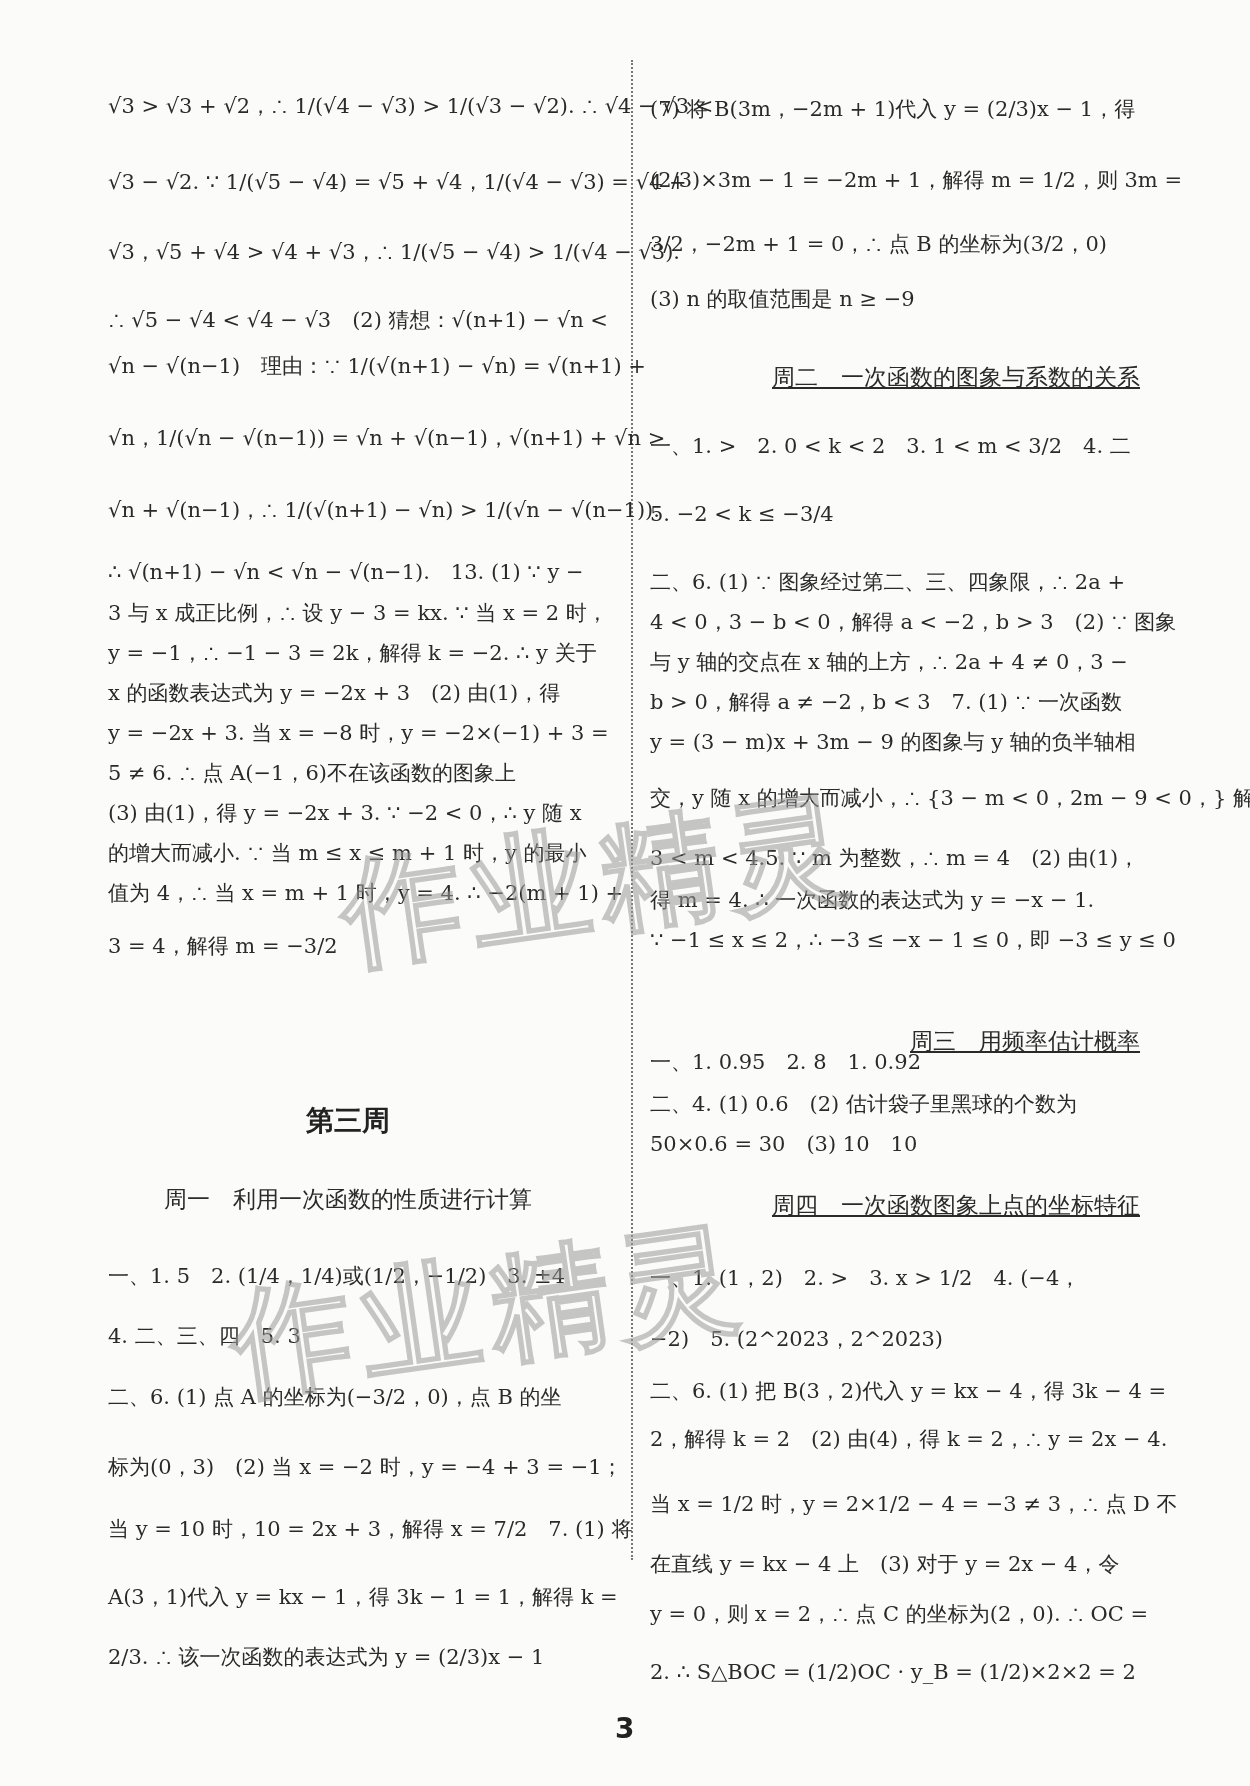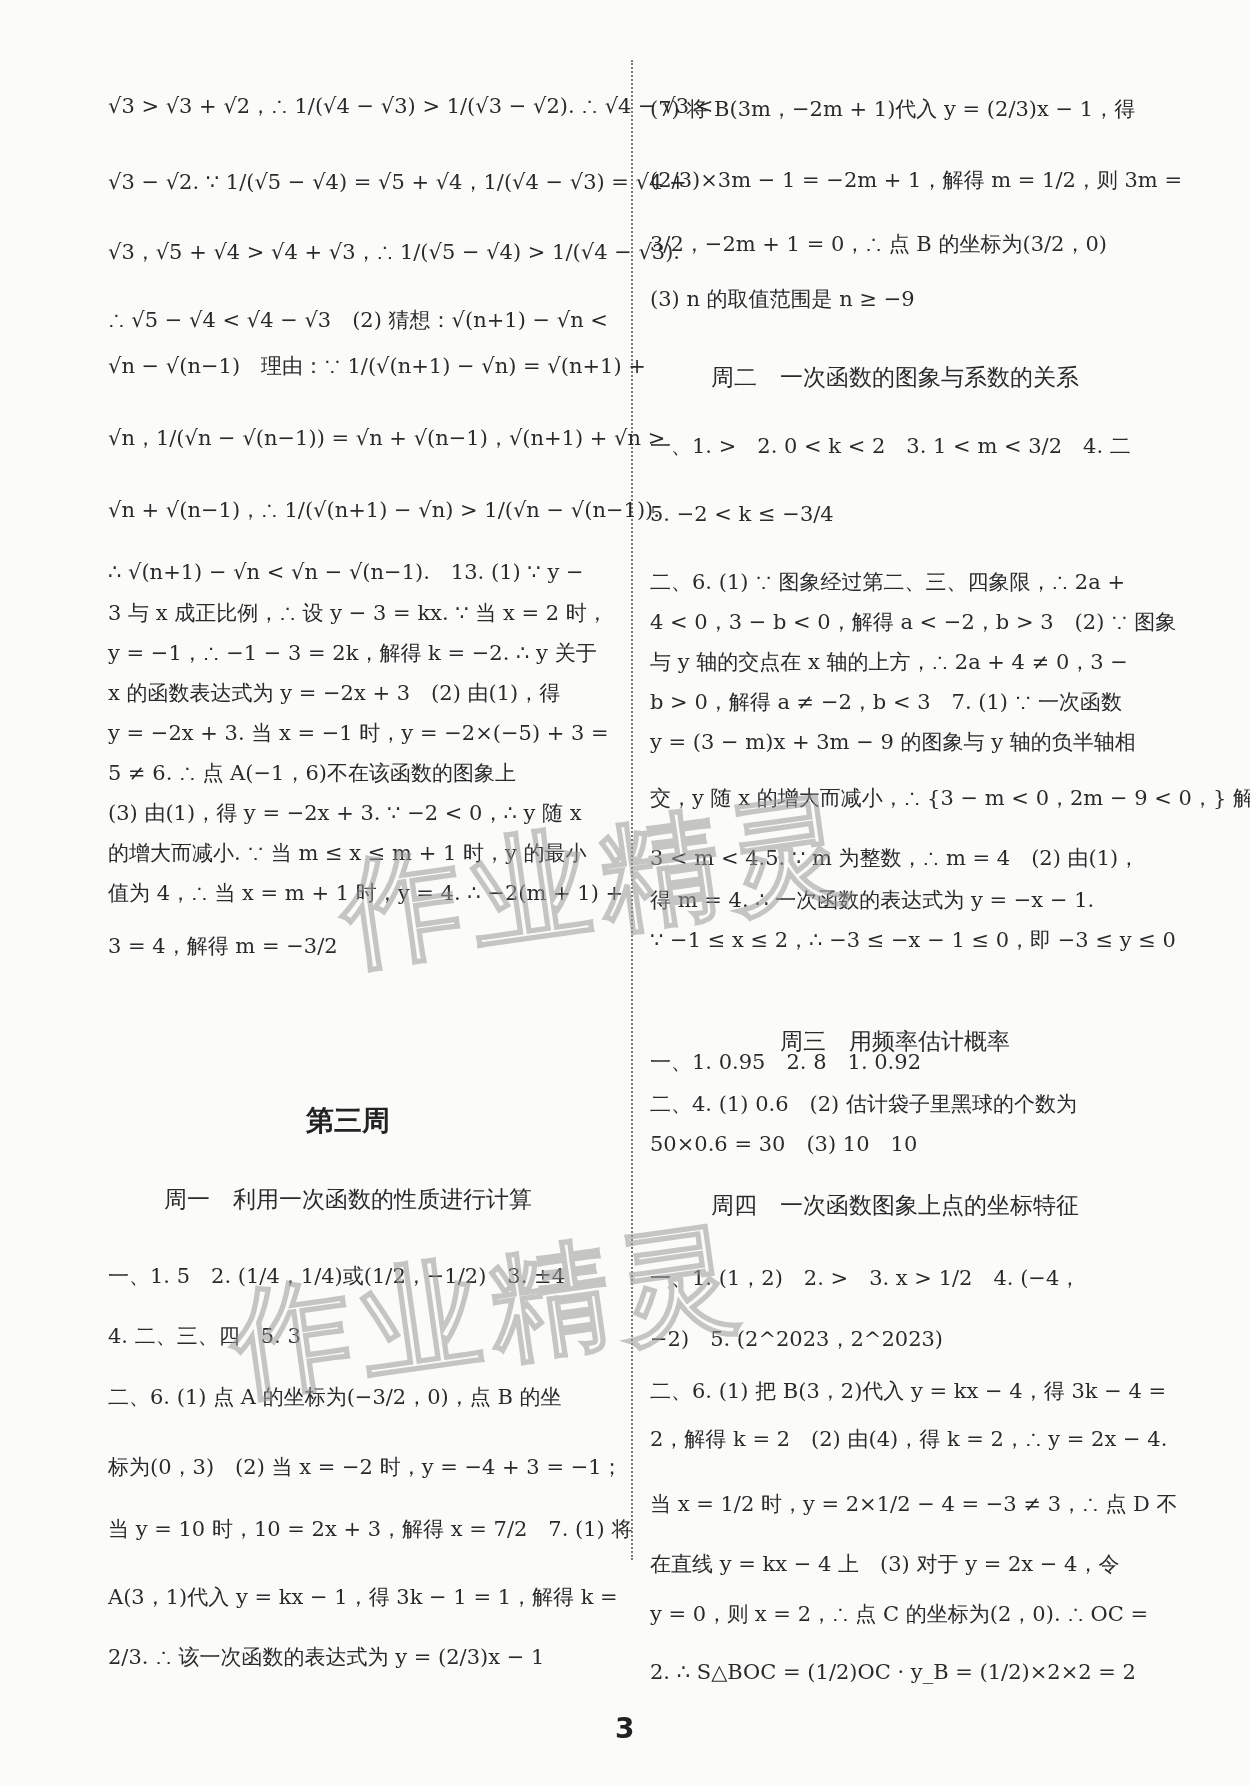--- a/index.html
+++ b/index.html
@@ -5,21 +5,21 @@
   html,body{margin:0;padding:0;}
   body{width:1250px;height:1786px;background:#fbfbfa;position:relative;overflow:hidden;
        font-family:"DejaVu Serif","Liberation Serif",serif;color:#2a2a2a;}
   .col{position:absolute;top:80px;}
   .col-left{left:108px;width:500px;}
   .col-right{left:650px;width:500px;}
   .divider{position:absolute;left:631px;top:60px;height:1500px;border-left:2px dotted #777;}
   .line{position:absolute;left:0;white-space:nowrap;font-size:21px;line-height:28px;}
   .h-week{position:absolute;left:0;width:480px;text-align:center;font-family:"DejaVu Sans","Liberation Sans",sans-serif;font-weight:bold;font-size:28px;color:#222;}
   .h-day{position:absolute;left:0;width:480px;text-align:center;font-family:"DejaVu Sans","Liberation Sans",sans-serif;font-size:23px;color:#2a2a2a;}
-  .h-day-r{position:absolute;left:0;width:490px;text-align:center;font-family:"DejaVu Sans","Liberation Sans",sans-serif;font-size:23px;color:#2a2a2a;}
+  .h-day-r{position:absolute;left:0;width:490px;text-align:right;font-family:"DejaVu Sans","Liberation Sans",sans-serif;font-size:23px;color:#2a2a2a;text-decoration:underline;}
   .page-num{position:absolute;left:615px;top:1712px;font-family:"DejaVu Sans","Liberation Sans",sans-serif;font-weight:bold;font-size:28px;color:#222;}
   .watermark{position:absolute;font-family:"DejaVu Sans","Liberation Sans",sans-serif;font-weight:bold;font-size:120px;color:transparent;-webkit-text-stroke:1.5px #999;opacity:.55;transform:rotate(-8deg);letter-spacing:10px;}
 </style>
 </head>
 <body>
 
 <div>
 
   <div class="divider"></div>
 
@@ -28,21 +28,21 @@
     <div class="line" style="top:88px">√3 − √2. ∵ 1/(√5 − √4) = √5 + √4，1/(√4 − √3) = √4 +</div>
     <div class="line" style="top:158px">√3，√5 + √4 &gt; √4 + √3，∴ 1/(√5 − √4) &gt; 1/(√4 − √3).</div>
     <div class="line" style="top:226px">∴ √5 − √4 &lt; √4 − √3　(2) 猜想：√(n+1) − √n &lt;</div>
     <div class="line" style="top:272px">√n − √(n−1)　理由：∵ 1/(√(n+1) − √n) = √(n+1) +</div>
     <div class="line" style="top:344px">√n，1/(√n − √(n−1)) = √n + √(n−1)，√(n+1) + √n &gt;</div>
     <div class="line" style="top:416px">√n + √(n−1)，∴ 1/(√(n+1) − √n) &gt; 1/(√n − √(n−1)).</div>
     <div class="line" style="top:478px">∴ √(n+1) − √n &lt; √n − √(n−1).　13. (1) ∵ y −</div>
     <div class="line" style="top:519px">3 与 x 成正比例，∴ 设 y − 3 = kx. ∵ 当 x = 2 时，</div>
     <div class="line" style="top:559px">y = −1，∴ −1 − 3 = 2k，解得 k = −2. ∴ y 关于</div>
     <div class="line" style="top:599px">x 的函数表达式为 y = −2x + 3　(2) 由(1)，得</div>
-    <div class="line" style="top:639px">y = −2x + 3. 当 x = −1 时，y = −2×(−5) + 3 =</div>
+    <div class="line" style="top:639px">y = −2x + 3. 当 x = −8 时，y = −2×(−1) + 3 =</div>
     <div class="line" style="top:679px">5 ≠ 6. ∴ 点 A(−1，6)不在该函数的图象上</div>
     <div class="line" style="top:719px">(3) 由(1)，得 y = −2x + 3. ∵ −2 &lt; 0，∴ y 随 x</div>
     <div class="line" style="top:759px">的增大而减小. ∵ 当 m ≤ x ≤ m + 1 时，y 的最小</div>
     <div class="line" style="top:799px">值为 4，∴ 当 x = m + 1 时，y = 4. ∴ −2(m + 1) +</div>
     <div class="line" style="top:852px">3 = 4，解得 m = −3/2</div>
 
     <div class="h-week" style="top:1022px">第三周</div>
     <div class="h-day" style="top:1104px">周一　利用一次函数的性质进行计算</div>
 
     <div class="line" style="top:1182px">一、1. 5　2. (1/4，1/4)或(1/2，−1/2)　3. ±4</div>

